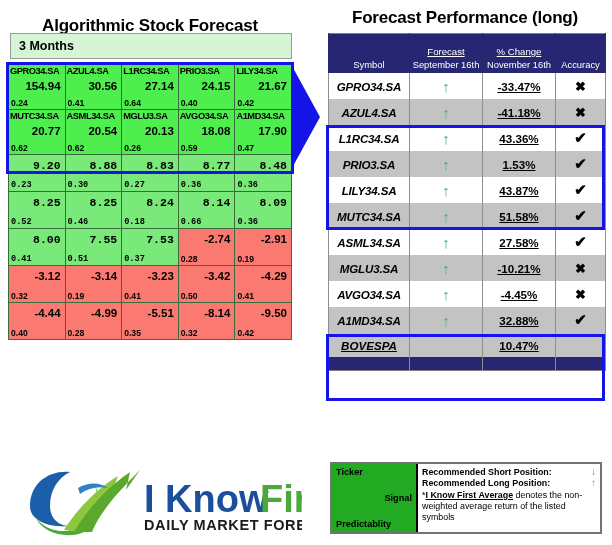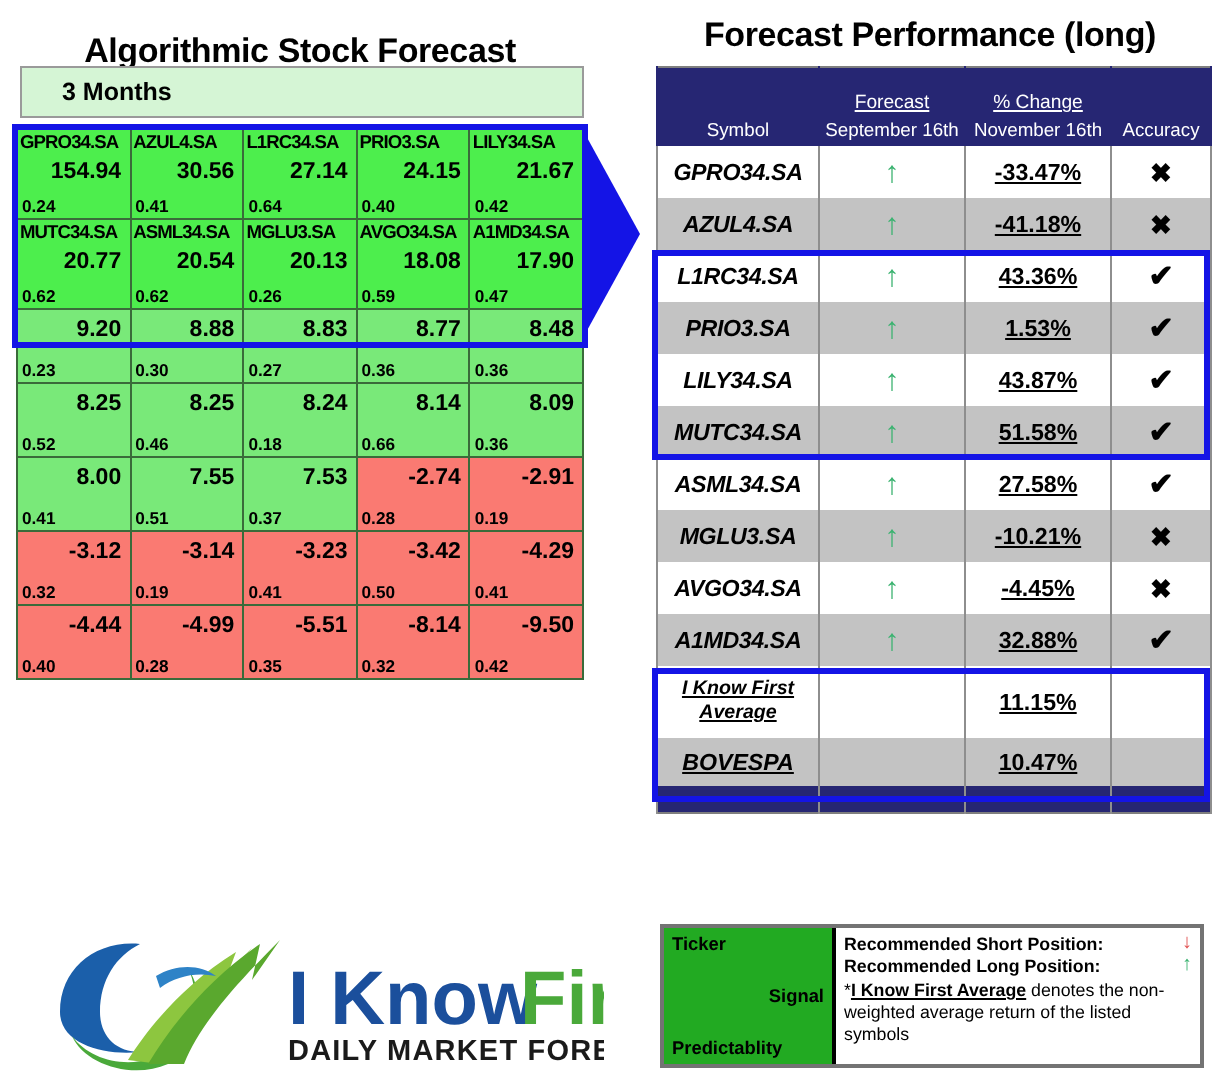--- a/index.html
+++ b/index.html
@@ -19,21 +19,21 @@
   .title-left{position:absolute;left:0;top:16px;width:300px;}
   .title-right{position:absolute;left:0;top:8px;width:294px;}
 
   
   .lhead{
     position:absolute;left:10px;top:33px;width:280px;height:24px;
     background:#d5f5d5;border:1px solid #9a9a9a;
     display:flex;align-items:center;
     font-weight:bold;font-size:12.5px;color:#000;
   }
-  .lhead .h1{margin-left:20px;}
+  .lhead .h1{margin-left:8px;}
   .lhead .h2{margin-left:24px;}
 
   
   .grid{
     position:absolute;left:8px;top:64px;width:284px;
     border-collapse:collapse;table-layout:fixed;
   }
   .grid td{
     border:1px solid #3a6b3a;padding:0;vertical-align:top;
     height:36px;position:relative;
@@ -46,21 +46,21 @@
   }
   .cellval{
     font-size:11.5px;font-weight:bold;color:#000;
     text-align:right;padding-right:4px;line-height:13px;margin-top:4px;
   }
   .cellpred{
     font-size:8.6px;font-weight:bold;color:#000;
     position:absolute;left:2px;bottom:1px;line-height:9px;
   }
   .g-bright{background:#4dee4d;}
-  .g-soft{background:#79e979;}
+  .g-soft{background:#79e979;font-family:Liberation Mono, monospace;}
   .r-soft{background:#fa7a72;}
 
   .bluebox{
     position:absolute;left:6px;top:62px;width:288px;height:112px;
     border:3px solid #1414e6;box-sizing:border-box;pointer-events:none;
   }
 
   
   .arrow{position:absolute;left:288px;top:62px;width:34px;height:110px;}
 
@@ -415,26 +415,20 @@
           <td class="sig"><span class="up-arrow">↑</span></td>
           <td class="chg">-4.45%</td>
           <td class="acc"><span class="cross">✖</span></td>
         </tr>
         <tr class="even">
           <td class="sym">A1MD34.SA</td>
           <td class="sig"><span class="up-arrow">↑</span></td>
           <td class="chg">32.88%</td>
           <td class="acc"><span class="tick">✔</span></td>
         </tr>
-        <tr class="avg">
-          <td class="avgname"><span>I Know First</span><br><span>Average</span></td>
-          <td></td>
-          <td class="chg">11.15%</td>
-          <td></td>
-        </tr>
         <tr class="bov">
           <td class="bovname">BOVESPA</td>
           <td></td>
           <td class="chg">10.47%</td>
           <td></td>
         </tr>
         <tr class="foot">
           <td></td>
           <td></td>
           <td></td>

